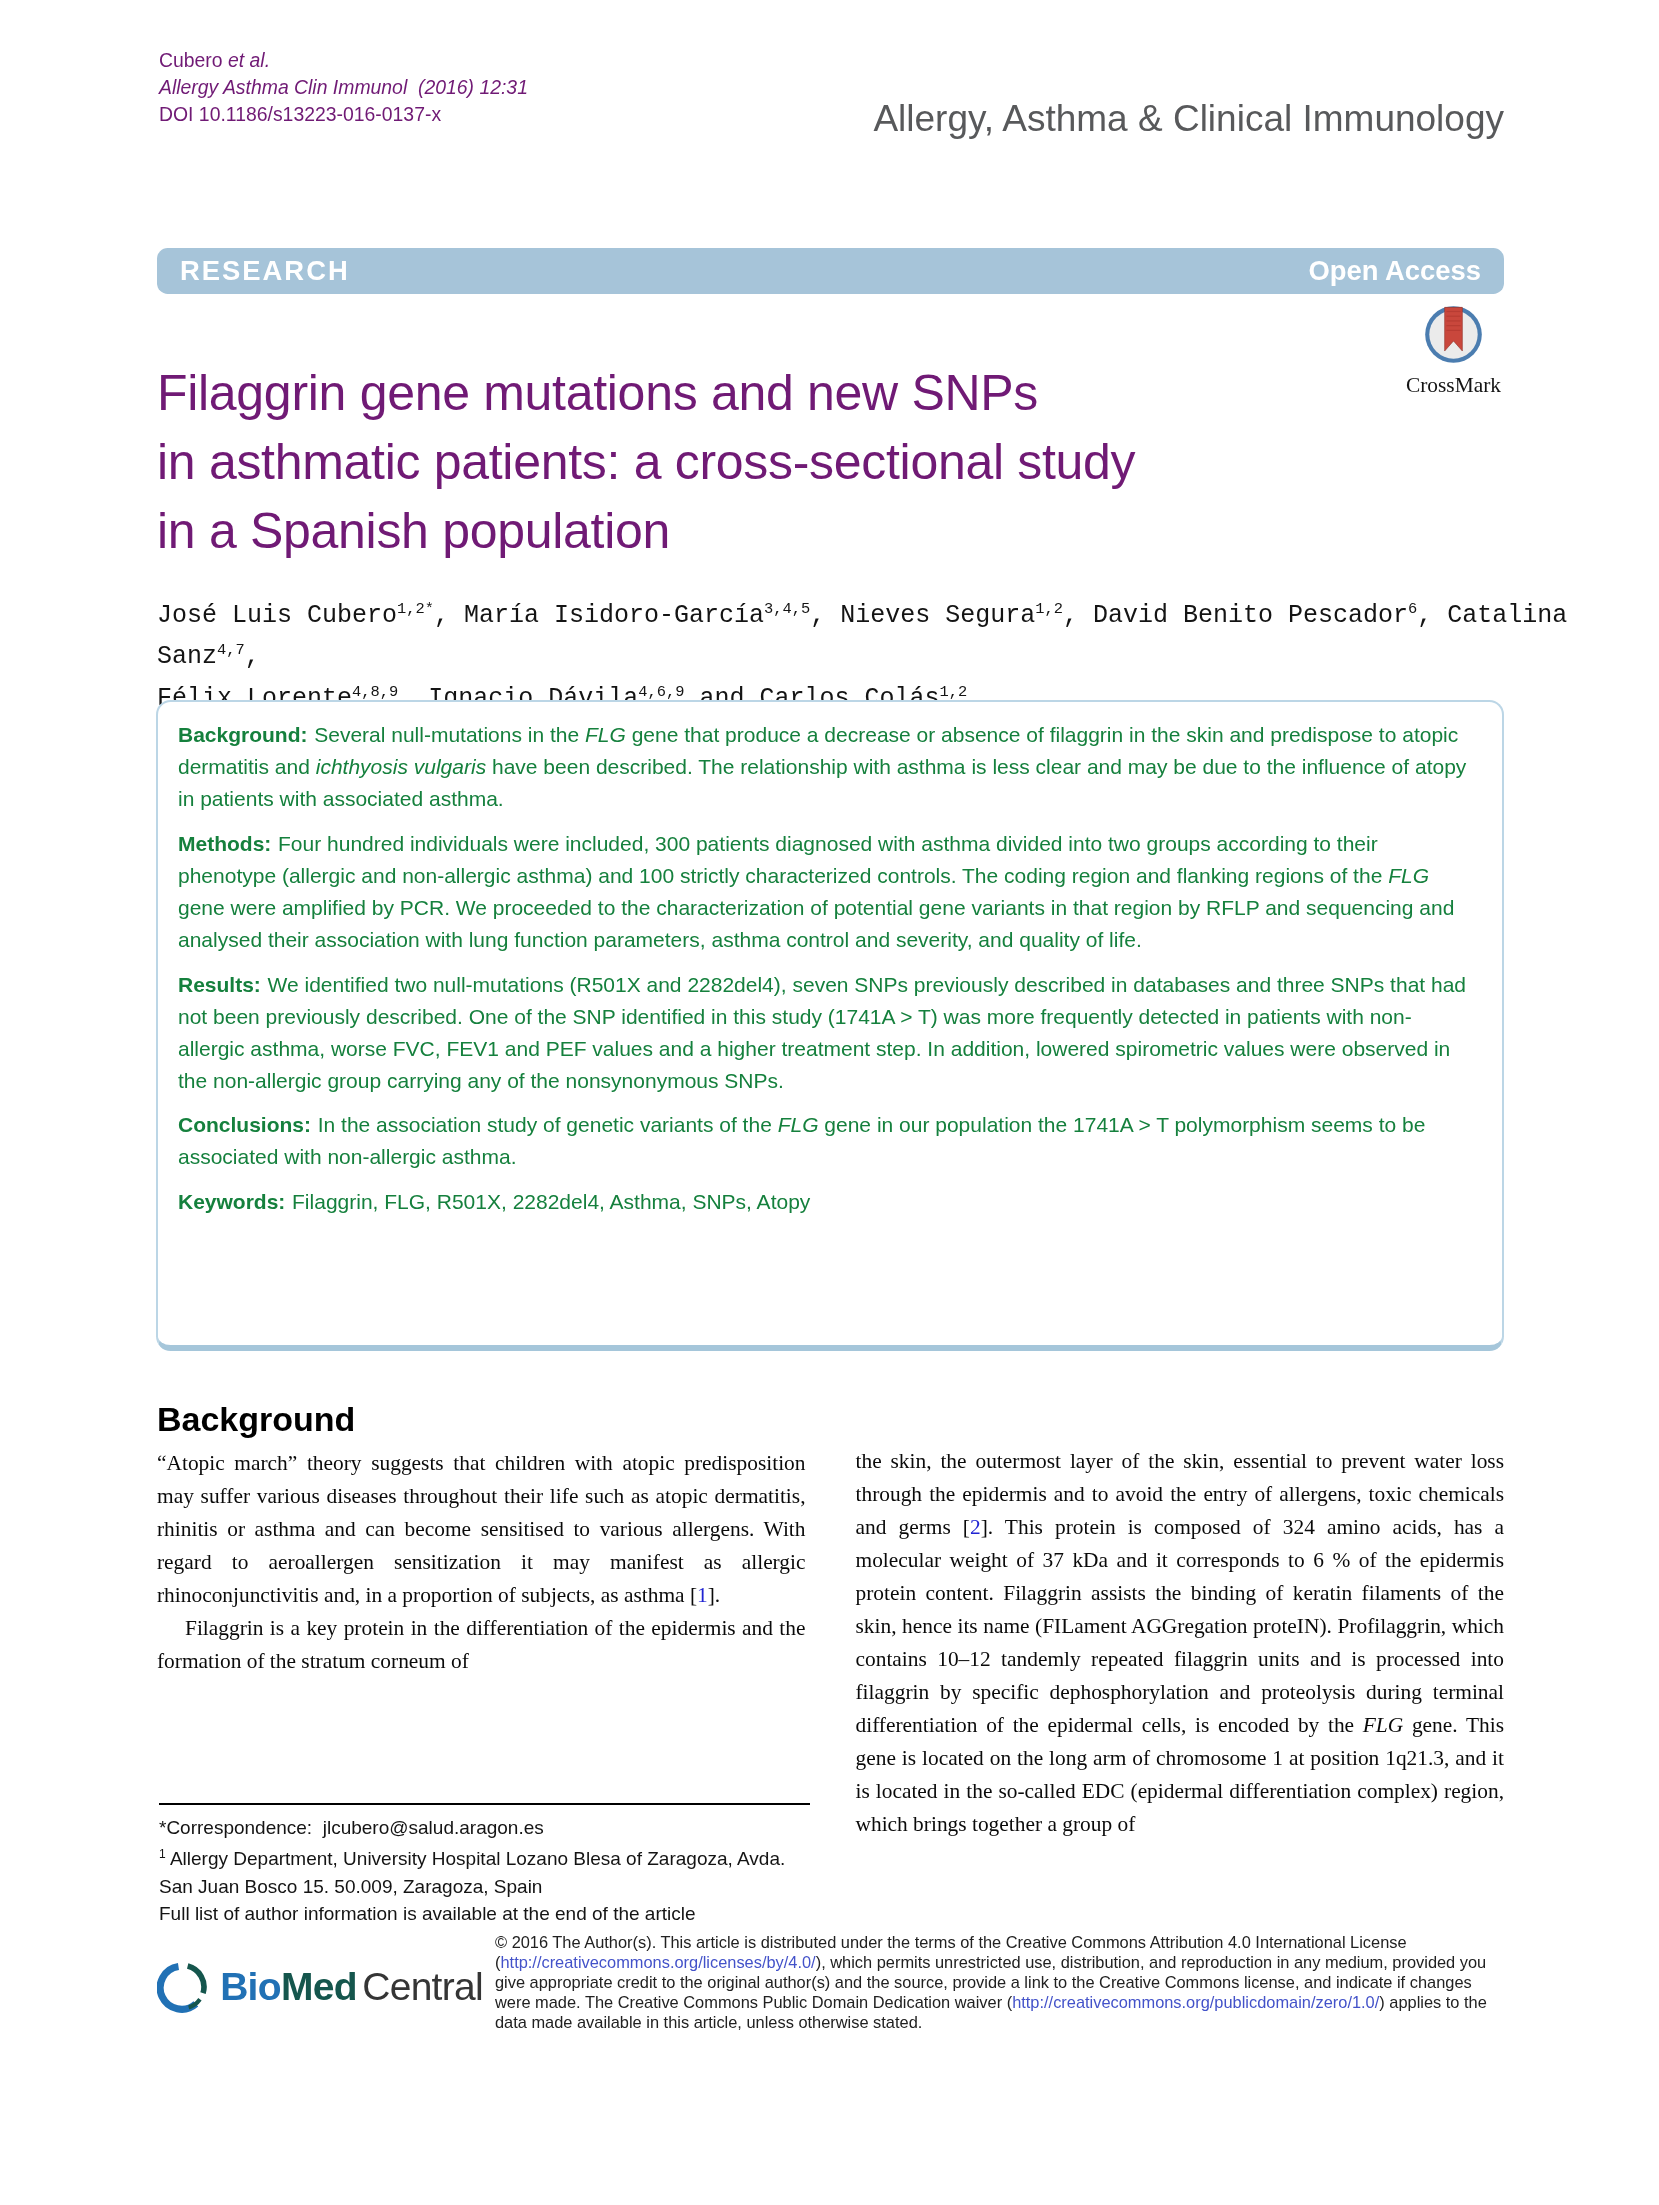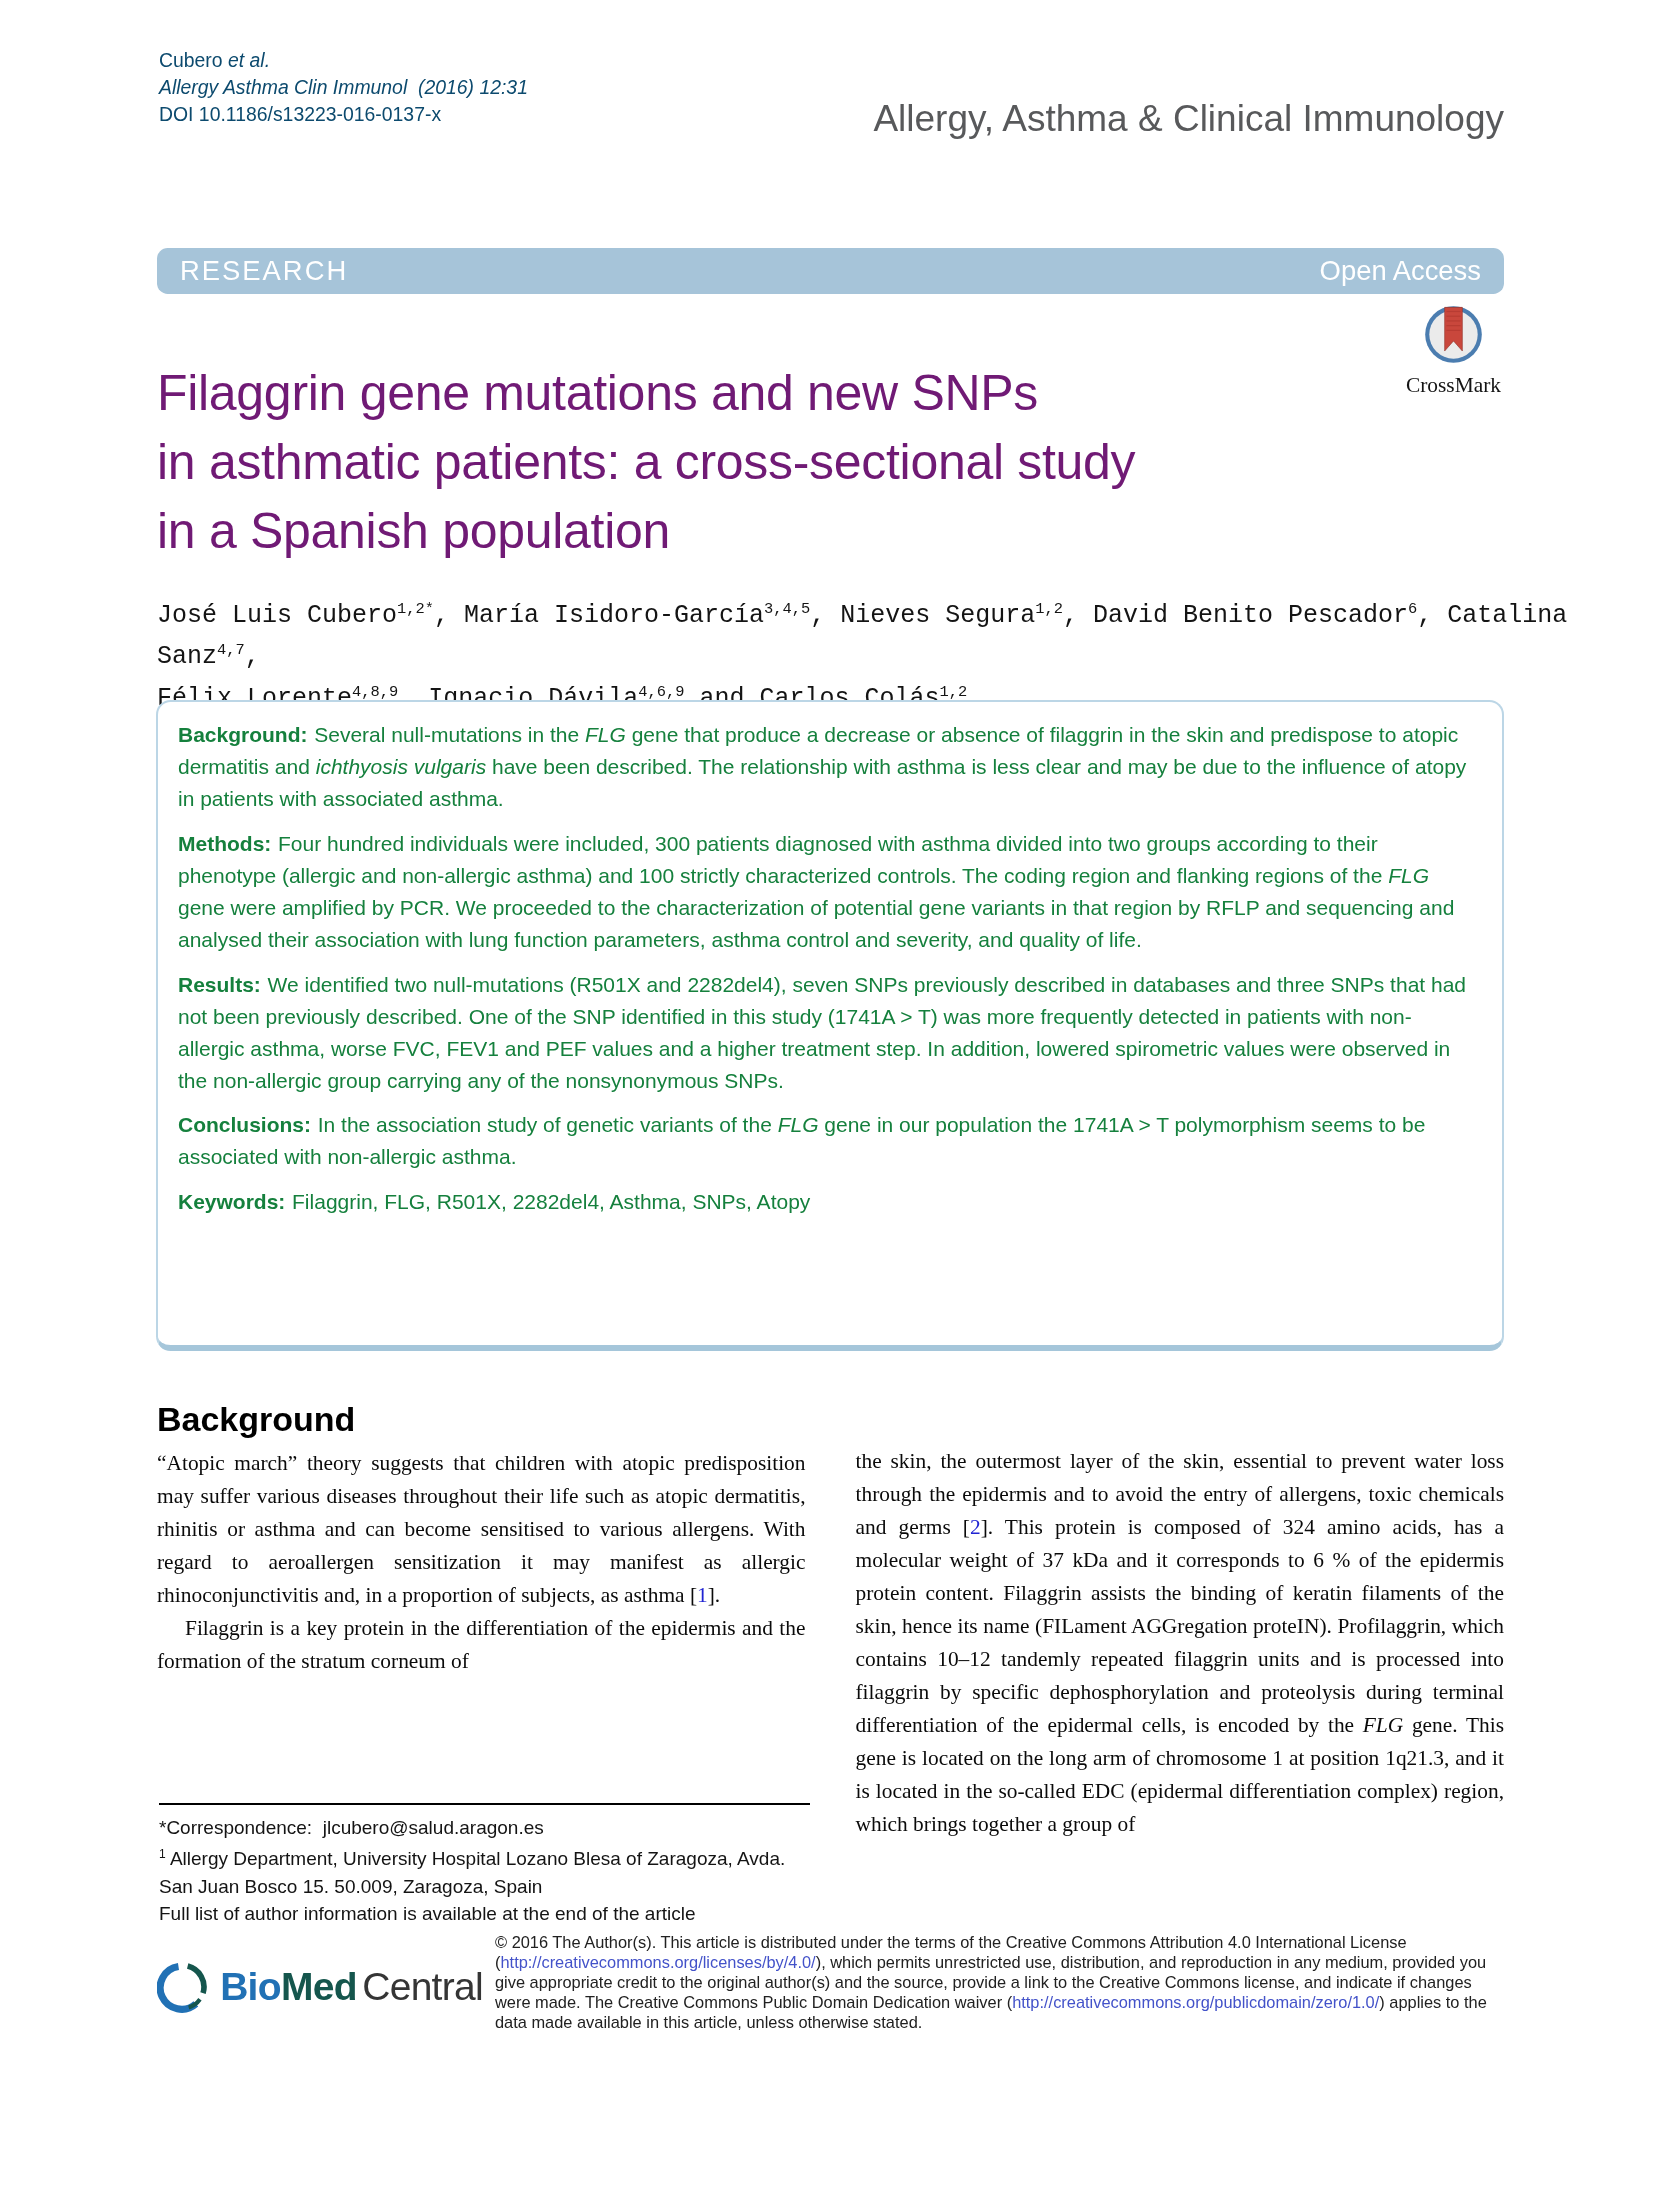--- a/index.html
+++ b/index.html
@@ -2,32 +2,32 @@
 <html style="--banner-bg: #a6c4d9; --journal-gray: #58595b; --ref-link: #2023d2; --url-link: #4352c9; --logo-bio-blue: #2171b5; --logo-med-teal: #15564d; --crossmark-ring: #4b7db0; --crossmark-ribbon: #c9473c;font-size:10.7px"><head>
 <meta charset="utf-8">
 <style>
   html,body { margin:0; padding:0; background:#ffffff; }
   .page {
     position:relative; width:1660px; height:2205px; background:#fff;
     font-family:"Liberation Sans", sans-serif; color:#000; overflow:hidden;
   }
 
   
-  .cite { position:absolute; left:159px; top:47px; font-size:19.4px; line-height:27px; color:#0c4a6e; }
+  .cite { position:absolute; left:159px; top:47px; font-size:19.4px; line-height:27px; color:#701a75; }
   .journal-name {
     position:absolute; right:156px; top:98px; font-size:37px; font-weight:400;
     color:var(--journal-gray); white-space:nowrap;
   }
 
   
   .banner {
     position:absolute; left:157px; right:156px; top:248px; height:46px;
     background:var(--banner-bg); border-radius:10.7px; box-sizing:border-box;
     display:flex; align-items:center; justify-content:space-between;
-    padding:12px 23px; color:#fff; font-weight:normal; font-size:27.4px;
+    padding:12px 23px; color:#fff; font-weight:bold; font-size:27.4px;
   }
   .banner .research-label { letter-spacing:2px; }
 
   
   .crossmark { position:absolute; top:305px; right:159px; display:flex; align-items:center; gap:9.4px;flex-direction:column; }
   .crossmark svg { width:59px; height:59px; display:block; }
   .crossmark-label { font-family:"Liberation Serif", serif; font-size:21.4px; color:#141414; }
 
   
   .title {

